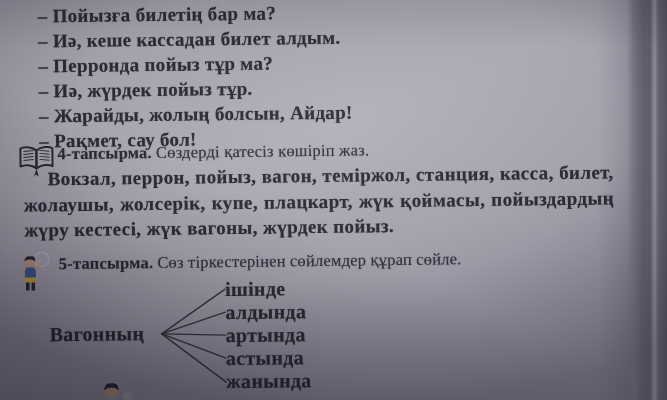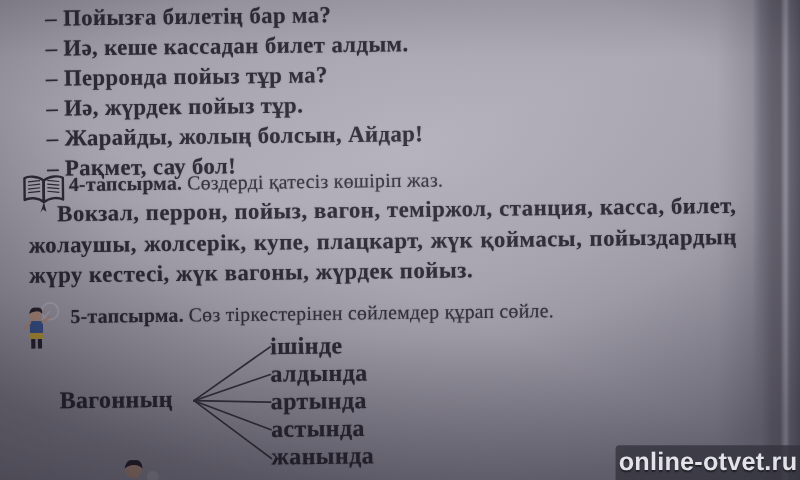--- a/index.html
+++ b/index.html
@@ -177,17 +177,14 @@
       <circle cx="27" cy="18" r="5" fill="#bdbac6" opacity="0.7"></circle>
     </svg>
 
   </div>
 
   <div class="page-edge-shadow"></div>
   <div class="next-page"></div>
 
   <div class="vignette"></div>
 
-  <div class="watermark">
-    <span>online-otvet.ru</span>
-  </div>
 
 </div>
 
 </body></html>

